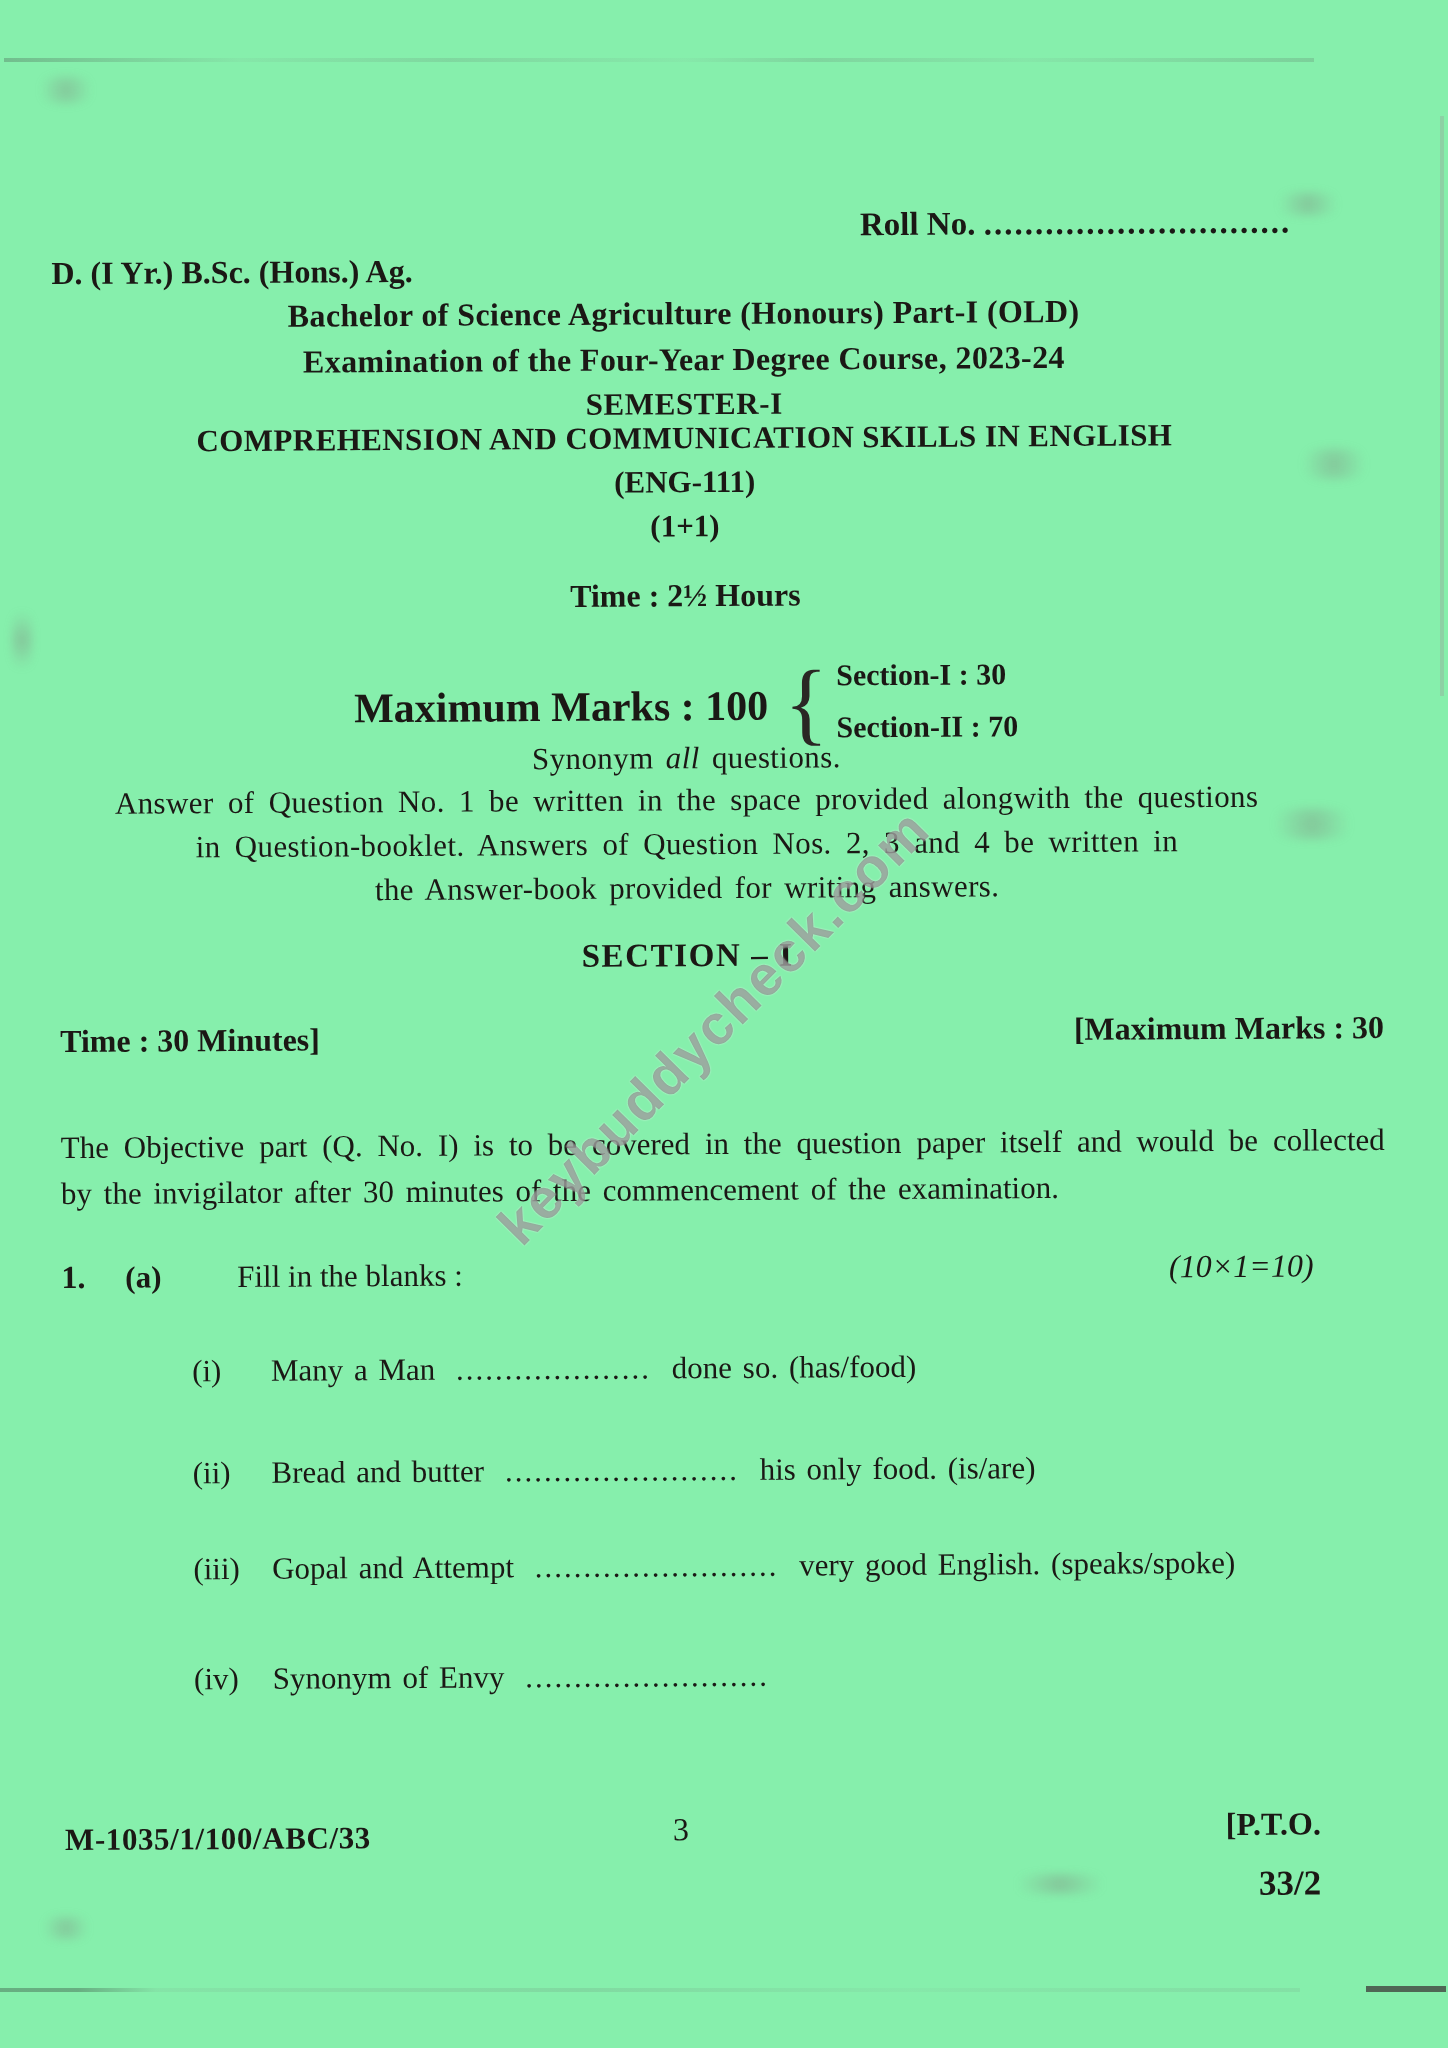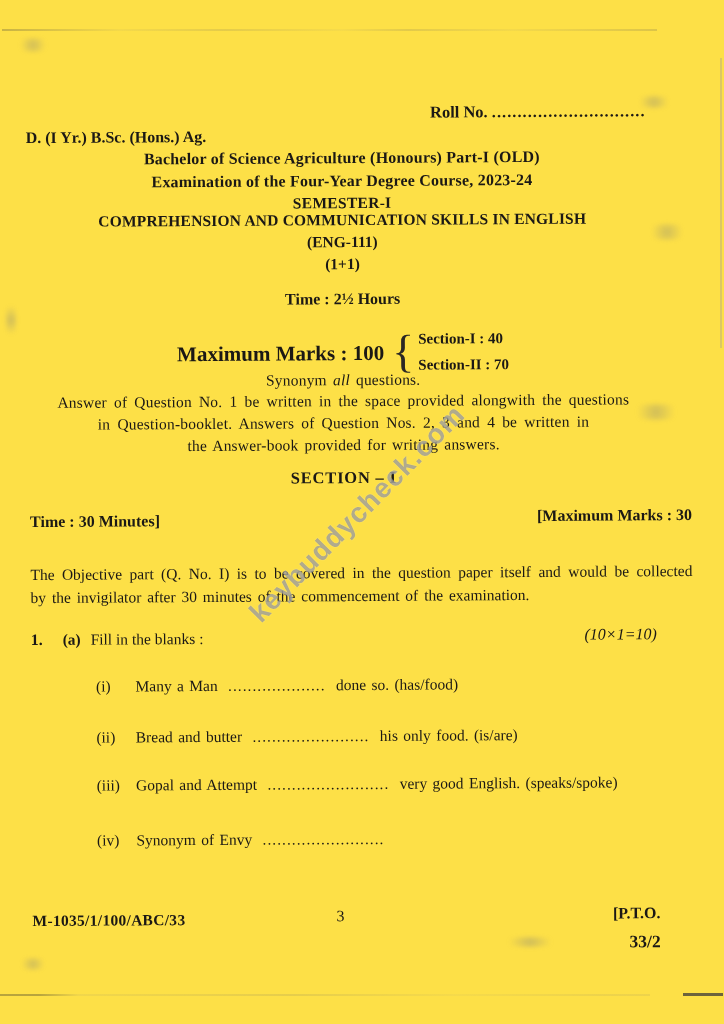--- a/index.html
+++ b/index.html
@@ -1,20 +1,20 @@
 <!DOCTYPE html>
 <html><head>
 <meta charset="utf-8">
 <style>
   html,body{margin:0;padding:0;background:#e8e8e6;}
   .page{
     position:relative;
     width:724px;height:1024px;
     margin:0 auto;
-    background:#fde047;
+    background:#86efac;
     overflow:hidden;
     font-family:"Liberation Serif","DejaVu Serif",serif;
     color:#1b1815;
   }
   .scan-content{position:absolute;inset:0;transform:rotate(-0.35deg);}
   .abs{position:absolute;}
   .center-wrap{position:absolute;left:0;right:36px;text-align:center;}
   .b{font-weight:700;}
   .body-txt{font-size:15.5px;word-spacing:2px;letter-spacing:.2px;}
 
@@ -43,21 +43,21 @@
   .section-head{top:468px;font-size:16.5px;letter-spacing:.8px;}
   .time30{top:511px;left:30px;font-size:16px;}
   .max30{top:508px;right:32px;font-size:16px;}
 
   .note1{top:564px;left:30px;width:662px;font-size:15.5px;text-align:justify;text-align-last:justify;word-spacing:2px;}
   .note2{top:587px;left:30px;width:662px;font-size:15.5px;word-spacing:2px;}
 
   .q-row{top:629px;left:30px;right:30px;font-size:15.5px;}
   .q-num{font-weight:700;font-size:16px;}
   .q-part{margin-left:16px;font-weight:700;}
-  .q-prompt{margin-left:6px;}
+  .q-prompt{margin-left:34px;}
   .q-marks{position:absolute;right:38px;top:-2px;font-size:16px;font-style:italic;}
 
   .q-item{left:95px;font-size:15.5px;word-spacing:1.5px;}
   .q-item .inum{display:inline-block;width:34px;}
   .q-item .dots{letter-spacing:1px;margin:0 5px;}
   .qi1{top:676px;}
   .qi2{top:727px;}
   .qi3{top:775px;}
   .qi4{top:830px;}
 
@@ -114,21 +114,21 @@
     <div class="center-wrap t3 b">SEMESTER-I</div>
     <div class="center-wrap t4 b">COMPREHENSION AND COMMUNICATION SKILLS IN ENGLISH</div>
     <div class="center-wrap t5 b">(ENG-111)</div>
     <div class="center-wrap t6 b">(1+1)</div>
 
     <div class="center-wrap time-row b">Time : 2½ Hours</div>
     <div class="center-wrap marks-row">
       <span class="marks-label">Maximum Marks : 100</span>
       <span class="brace">{</span>
       <span class="sec-marks">
-        <span>Section-I : 40</span><br>
+        <span>Section-I : 30</span><br>
         <span>Section-II : 70</span>
       </span>
     </div>
 
     <div class="center-wrap attempt body-txt">
       <span>Synonym </span><i>all</i><span> questions.</span>
     </div>
     <div class="center-wrap instr1 body-txt">Answer of Question No. 1 be written in the space provided alongwith the questions</div>
     <div class="center-wrap instr2 body-txt">in Question-booklet. Answers of Question Nos. 2, 3 and 4 be written in</div>
     <div class="center-wrap instr3 body-txt">the Answer-book provided for writing answers.</div>

